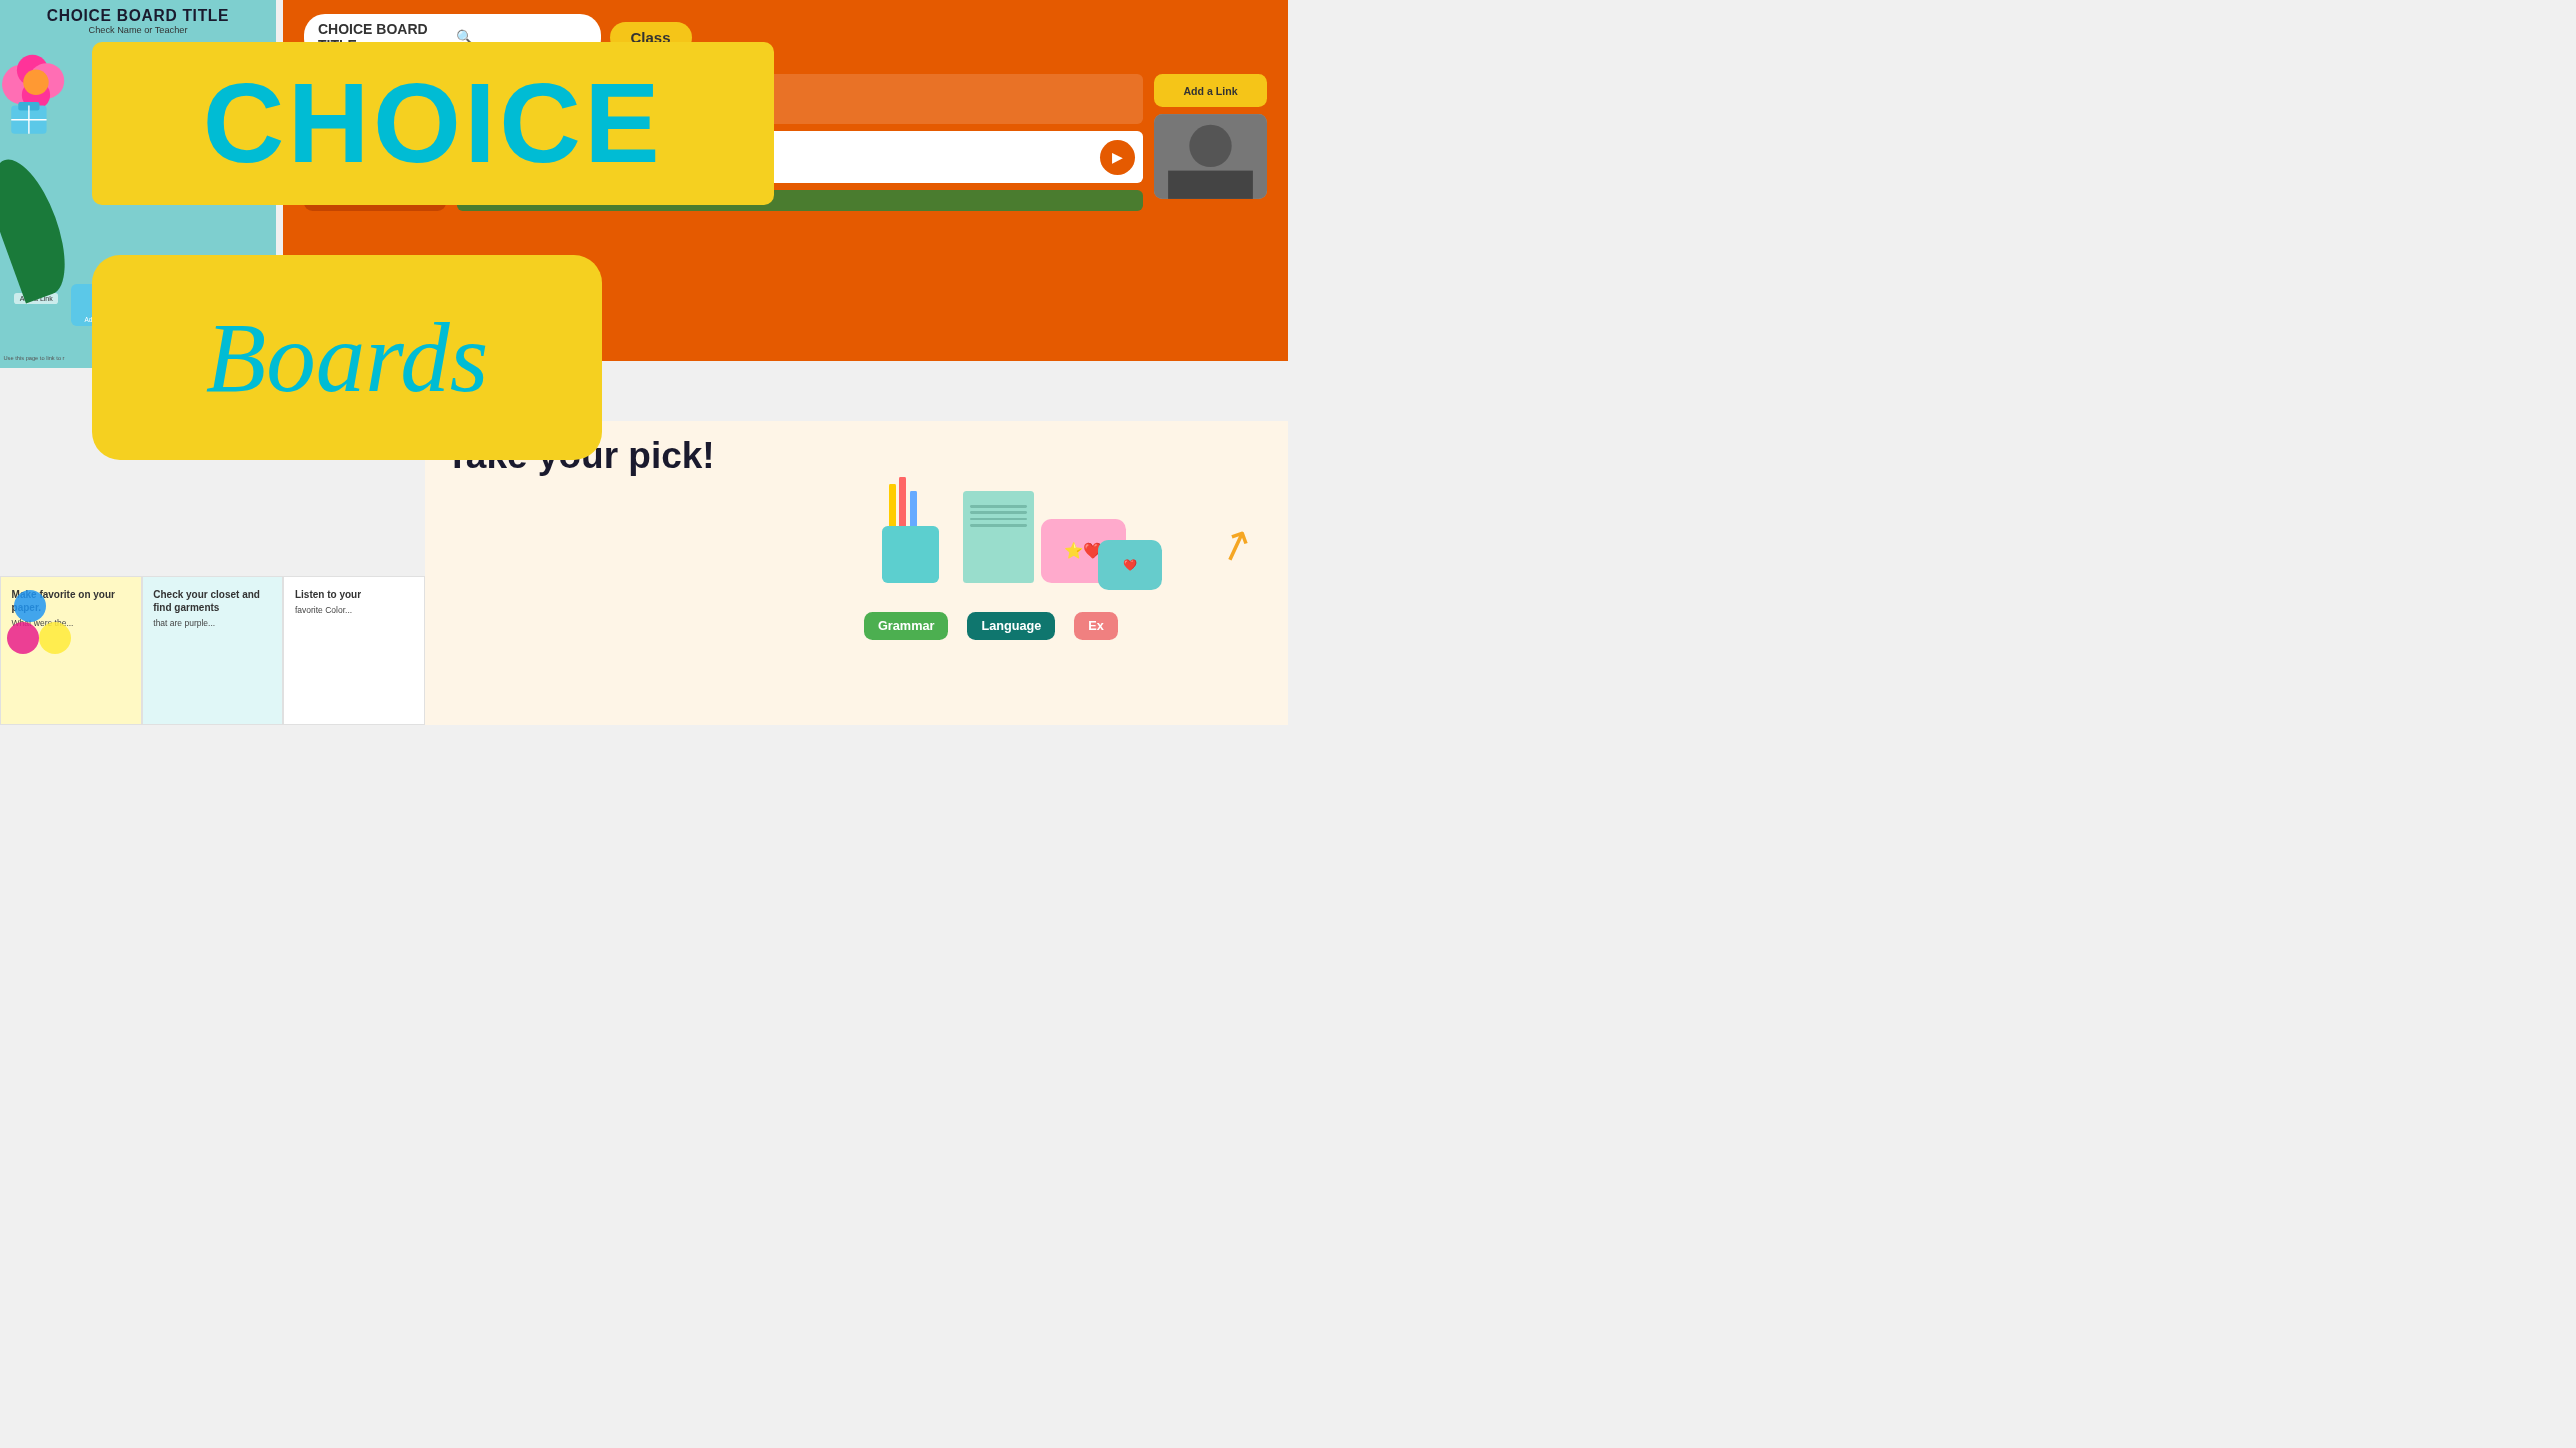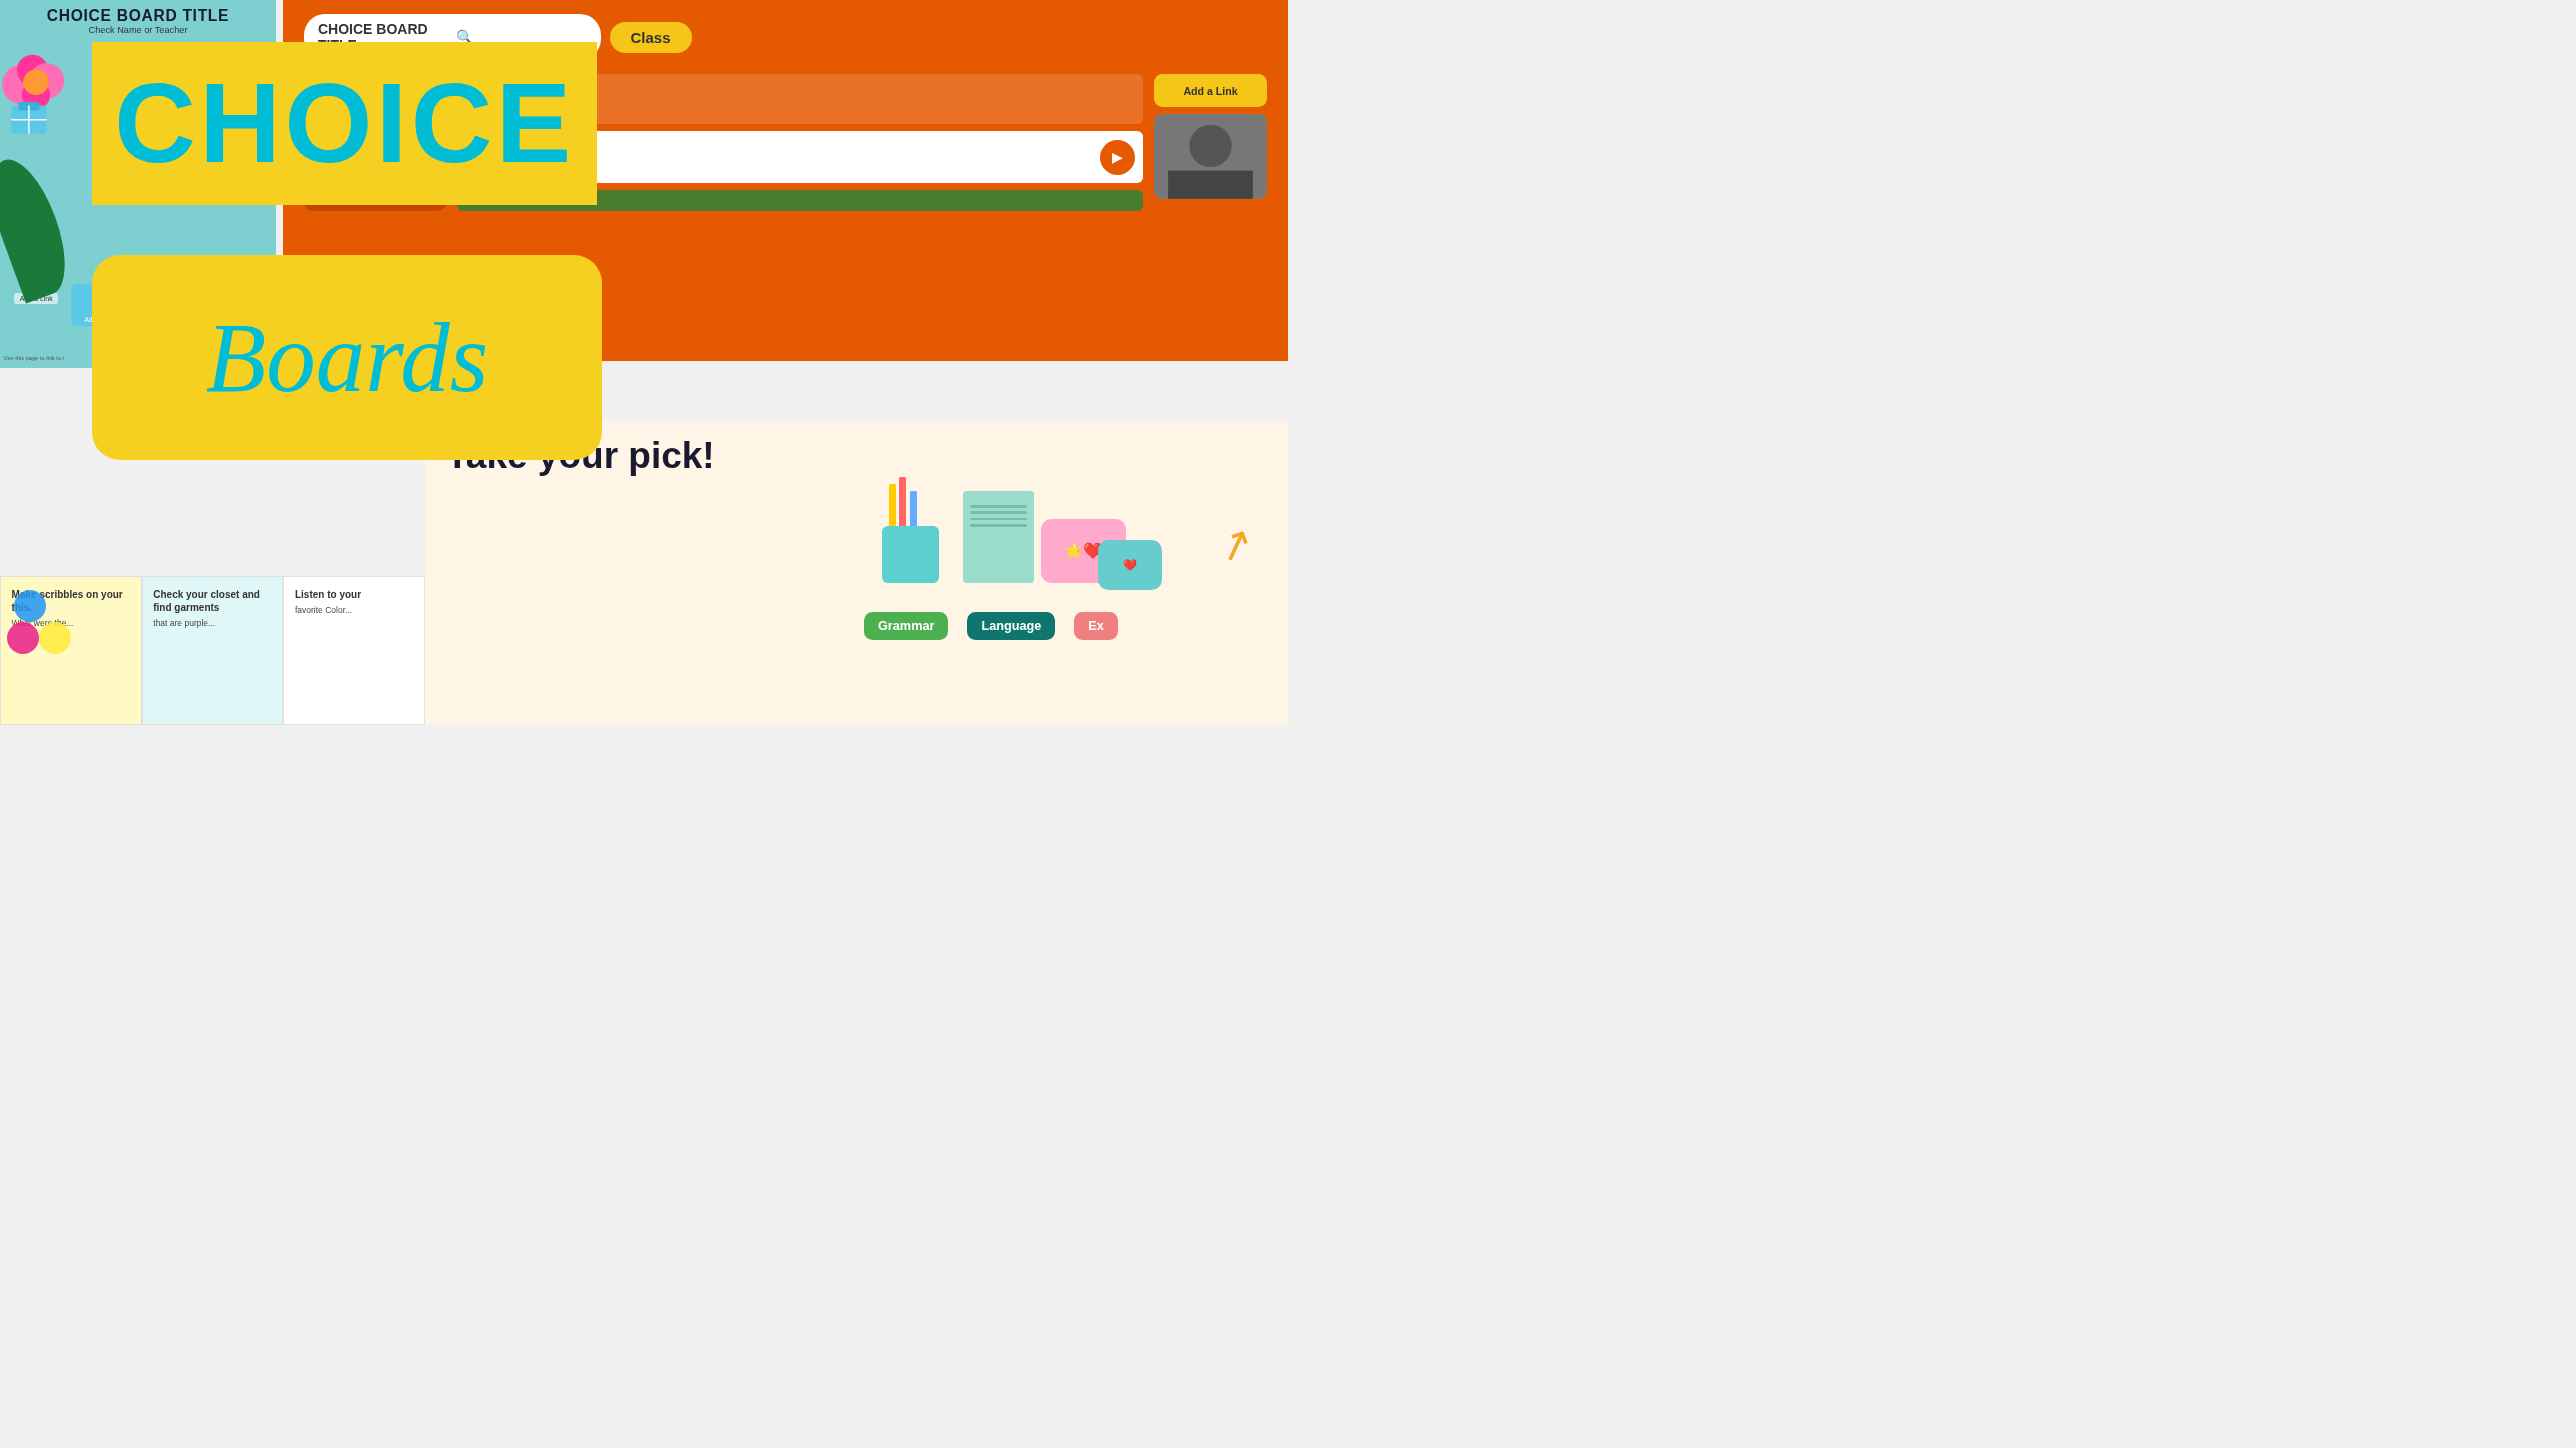--- a/index.html
+++ b/index.html
@@ -317,24 +317,24 @@
       font-weight: 900;
       color: #1a1a2e;
       padding: 14px 21px 7px 21px;
     }
 
     
     .overlay-choice {
       position: absolute;
       top: 42px;
       left: 92px;
-      width: 505px;
+      width: 682px;
       height: 163px;
       background: #f5d020;
-      border-radius: 0;
+      border-radius: 10px;
       display: flex;
       align-items: center;
       justify-content: center;
       z-index: 10;
     }
     .overlay-choice-text {
       font-size: 113px;
       font-weight: 900;
       color: #00bcd4;
       letter-spacing: 3.5px;
@@ -640,21 +640,21 @@
       <div class="subject-card sc-salmon">
         <span>Ex</span>
       </div>
     </div>
 
     <div class="arrow-deco">↗</div>
   </div>
 
   <div class="slide-bottom-cards" style="position:absolute;bottom:0;left:0;width:425px;height:149px;display:flex;">
     <div class="bottom-card bottom-card-yellow">
-      <div class="card-title">Make scribbles on your this.</div>
+      <div class="card-title">Make favorite on your paper.</div>
       <div class="card-text">What were the...</div>
     </div>
     <div class="bottom-card bottom-card-teal">
       <div class="card-title">Check your closet and find garments</div>
       <div class="card-text">that are purple...</div>
     </div>
     <div class="bottom-card bottom-card-white">
       <div class="card-title">Listen to your</div>
       <div class="card-text">favorite Color...</div>
     </div>

